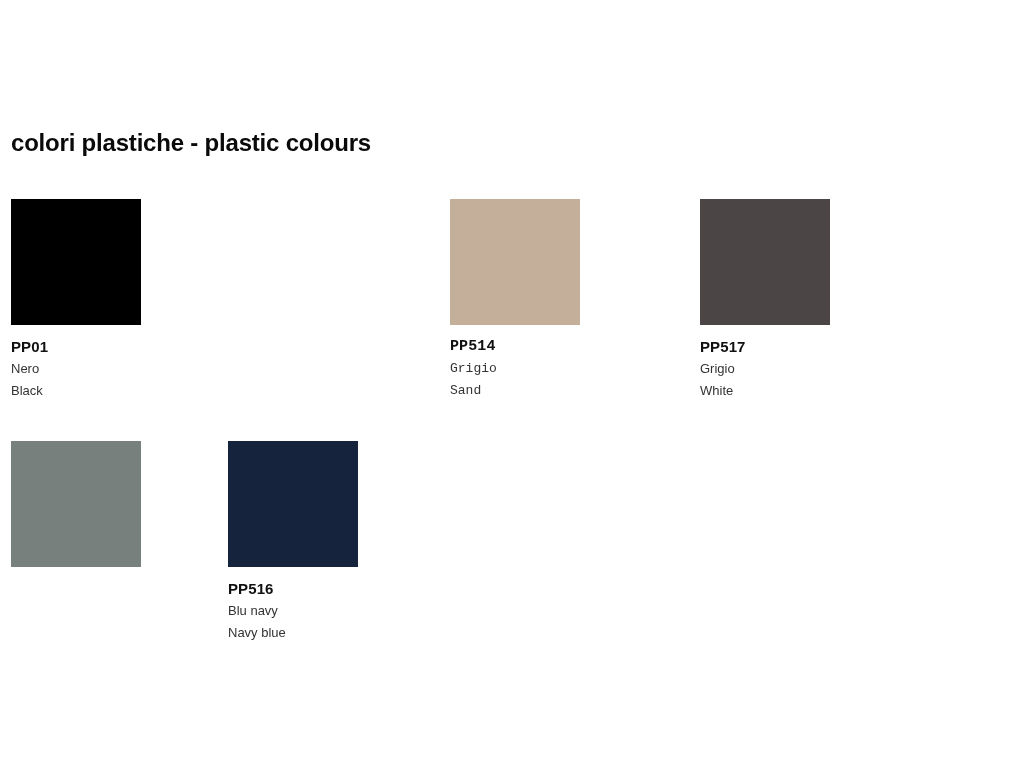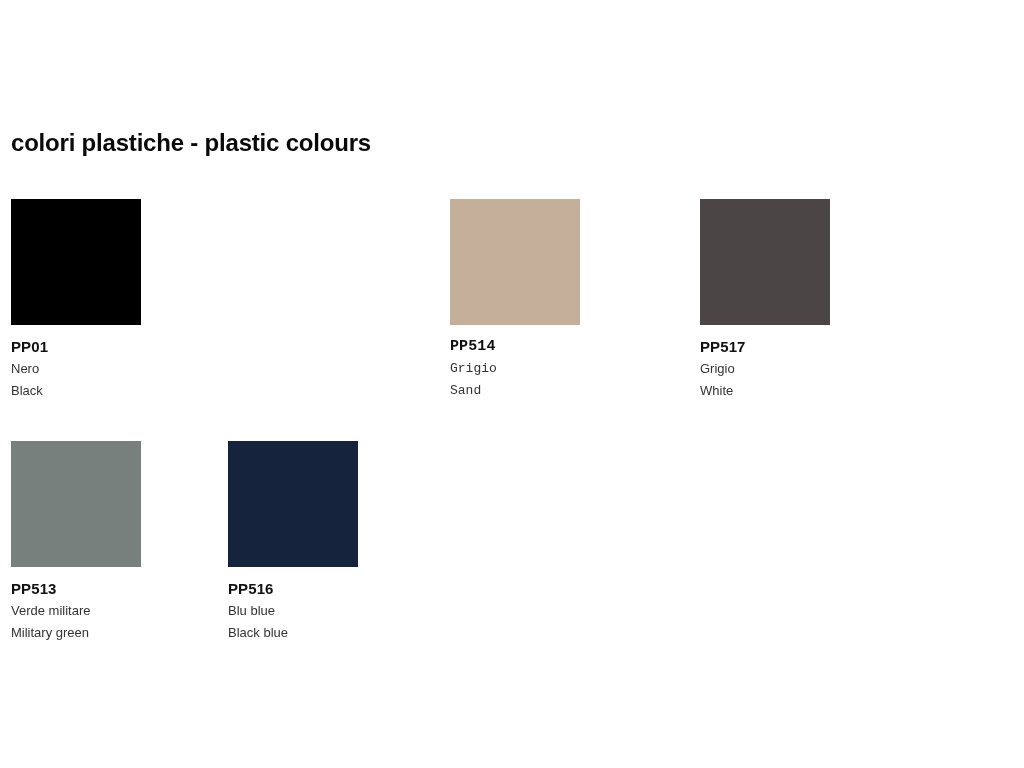--- a/index.html
+++ b/index.html
@@ -110,29 +110,24 @@
     <div class="swatch-info">
       <div class="swatch-code">PP517</div>
       <div class="swatch-name">Grigio</div>
       <div class="swatch-name">White</div>
     </div>
   </div>
 
 
   <div class="swatch-cell r2 c1">
     <div class="swatch-chip" style="background: rgb(119, 128, 124); border: none;"></div>
-    <div class="swatch-info">
-      <div class="swatch-code">PP513</div>
-      <div class="swatch-name">Verde militare</div>
-      <div class="swatch-name">Military green</div>
-    </div>
   </div>
 
   <div class="swatch-cell r2 c2">
     <div class="swatch-chip" style="background: rgb(21, 36, 60); border: none;"></div>
     <div class="swatch-info">
       <div class="swatch-code">PP516</div>
-      <div class="swatch-name">Blu blue</div>
-      <div class="swatch-name">Black blue</div>
+      <div class="swatch-name">Blu navy</div>
+      <div class="swatch-name">Navy blue</div>
     </div>
   </div>
 
 </div>
 
 </body></html>

